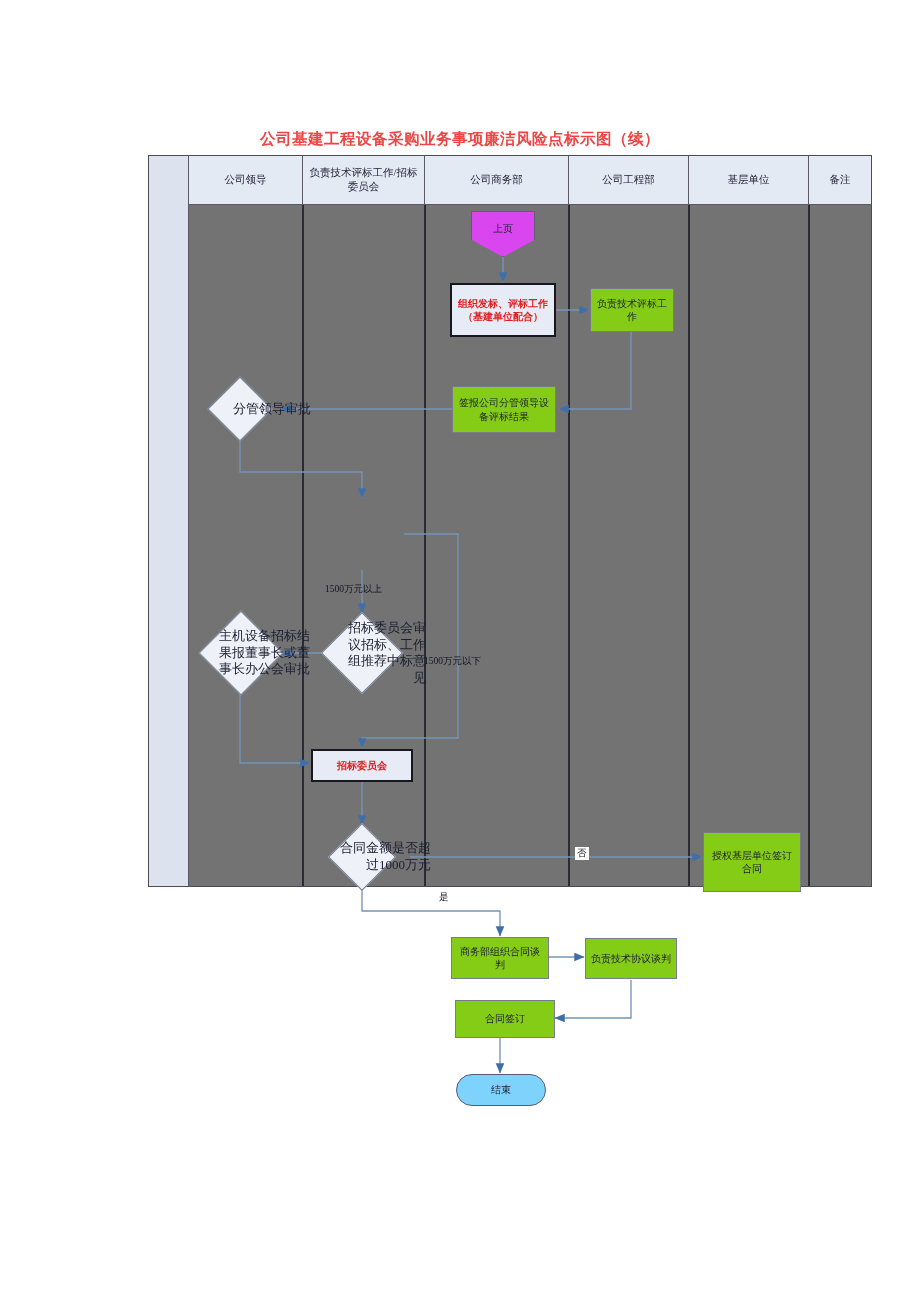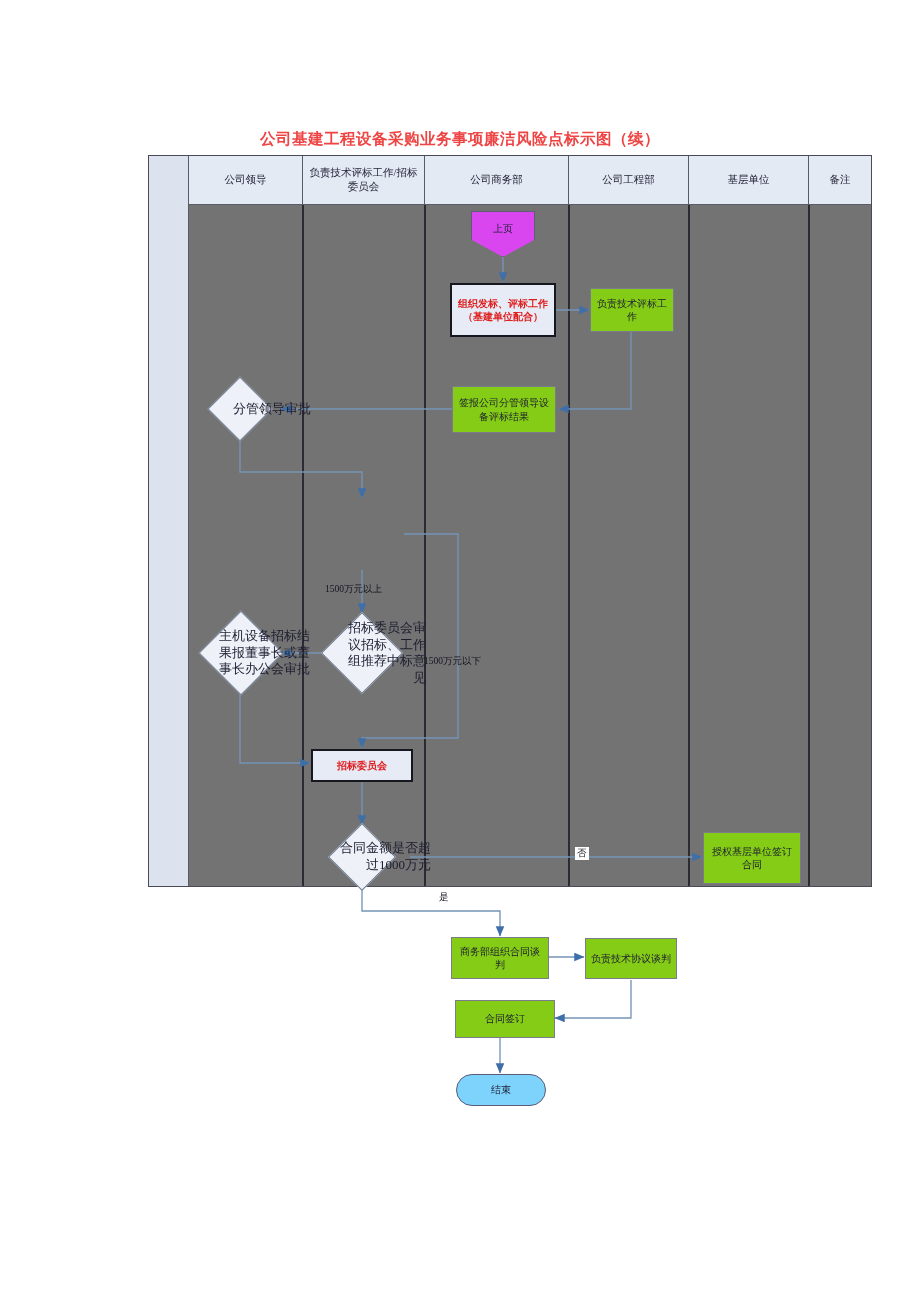--- a/index.html
+++ b/index.html
@@ -289,21 +289,21 @@
 
   <div class="diamond-wrap" style="left:314px; top:825px; width:96px; height:64px;">
     <div class="diamond-bg" style="width:48px; height:48px;"></div>
     <div class="diamond-label">合同金额是否超过1000万元</div>
   </div>
 
   <div class="edge-label" style="left:575px; top:847px; background:#ffffff; padding:0 2px;">否</div>
 
   <div class="edge-label" style="left:437px; top:891px; background:#ffffff; padding:0 2px;">是</div>
 
-  <div class="node box" style="left:703px; top:832px; width:98px; height:52px;">
+  <div class="node box" style="left:703px; top:832px; width:98px; height:60px;">
     <span>授权基层单位签订合同</span>
   </div>
 
   <div class="node box" style="left:451px; top:937px; width:98px; height:42px;">
     <span>商务部组织合同谈判</span>
   </div>
 
   <div class="node box" style="left:585px; top:938px; width:92px; height:41px;">
     <span>负责技术协议谈判</span>
   </div>

